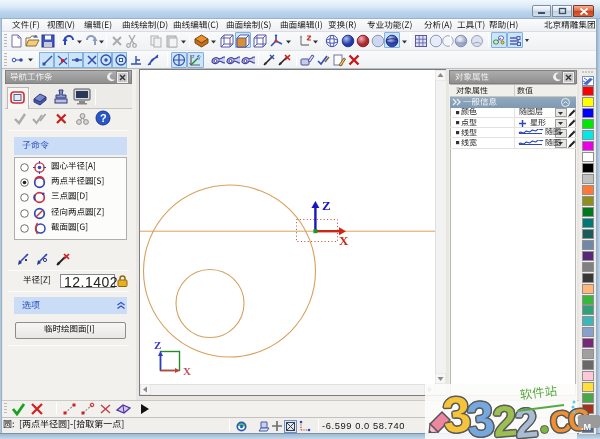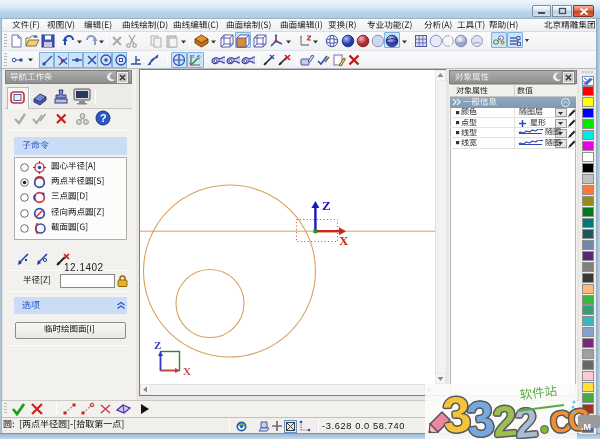--- a/index.html
+++ b/index.html
@@ -506,21 +506,21 @@
     <path d="M2 13l3.5-1-2.5-2.5z" fill="#202020"></path>
     <path d="M9 2l5 5M14 2l-5 5" stroke="#d02020" stroke-width="1.7"></path>
   </svg>
 <div style="position:absolute;left:8px;top:269.5px;width:121px;height:1px;background:#d4d2cf;border-bottom:1px solid #fbfbfa"></div>
 <svg style="position:absolute;left:23px;top:276px;" width="29" height="12">
     <g transform="translate(0,6.8) scale(0.00850,-0.00850)">
       <path d="M147 787 215 814Q239 779 262 739Q286 699 306 660Q325 622 334 592L262 561Q253 591 235 630Q217 669 194 710Q171 752 147 787ZM779 817 858 789Q838 751 814 709Q791 667 768 629Q744 591 722 561L656 587Q677 617 700 658Q722 698 743 740Q764 782 779 817ZM118 516H890V442H118ZM53 281H948V206H53ZM458 841H536V-78H458ZM1384 787H1826V718H1384ZM1805 787H1819L1833 790L1887 759Q1848 688 1789 627Q1730 566 1658 516Q1587 466 1510 426Q1433 387 1357 360Q1353 369 1345 380Q1337 392 1328 403Q1320 414 1312 421Q1383 444 1456 480Q1530 516 1597 562Q1664 608 1718 661Q1772 714 1805 773ZM1322 18H1956V-52H1322ZM1604 287H1680V-9H1604ZM1384 332H1897V262H1384ZM1274 617 1341 591Q1308 532 1264 474Q1221 415 1172 364Q1124 312 1076 273Q1073 281 1066 294Q1059 308 1050 322Q1042 336 1036 345Q1080 378 1124 422Q1169 466 1208 516Q1246 565 1274 617ZM1257 838 1328 810Q1300 766 1260 722Q1221 679 1177 640Q1133 600 1089 570Q1085 580 1078 591Q1071 602 1064 614Q1056 625 1049 632Q1089 658 1128 692Q1168 727 1202 764Q1236 802 1257 838ZM1181 428 1254 501 1257 499V-80H1181ZM1620 519 1659 573Q1709 554 1765 528Q1821 502 1872 476Q1924 450 1957 428L1915 366Q1883 389 1832 416Q1782 443 1726 470Q1670 498 1620 519ZM2106 -170V792H2304V739H2174V-118H2304V-170ZM2388 0V56L2775 655H2423V733H2889V678L2502 79H2894V0ZM2975 -170V-118H3105V739H2975V792H3174V-170Z" fill="#111"></path>
     </g>
   </svg>
 <div style="position:absolute;left:60px;top:273.5px;width:55px;height:14.5px;background:#fff;border:1px solid #8a8886"></div>
-<div style="position:absolute;left:64px;top:262px;white-space:nowrap;font-size:10px;color:#222;letter-spacing:0.5px">12.1402</div>
+<div style="position:absolute;left:64px;top:274px;white-space:nowrap;font-size:14px;color:#222;letter-spacing:0.5px">12.1402</div>
 <svg style="position:absolute;left:116px;top:274px;" width="13" height="14" viewBox="0 0 13 14">
     <rect x="2" y="6" width="9" height="6.5" rx="1" fill="#e8b020" stroke="#906808"></rect>
     <path d="M4 6V4.5a2.5 2.5 0 0 1 5 0V6" fill="none" stroke="#906808" stroke-width="1.5"></path>
   </svg>
 <div style="position:absolute;left:8px;top:291px;width:121px;height:1px;background:#d4d2cf;border-bottom:1px solid #fbfbfa"></div>
 <div style="position:absolute;left:14px;top:296.5px;width:113px;height:17.5px;background:#cadcf6"></div>
 <svg style="position:absolute;left:22px;top:300.5px;" width="20" height="12">
     <g transform="translate(0,7.2) scale(0.00900,-0.00900)">
       <path d="M320 490H951V423H320ZM436 701H909V636H436ZM603 836H678V460H603ZM446 810 518 795Q497 720 462 651Q428 582 390 534Q383 540 371 548Q359 555 347 562Q335 570 326 574Q367 618 398 681Q429 744 446 810ZM679 456H753V191Q753 173 758 168Q763 163 782 163Q785 163 796 163Q807 163 820 163Q833 163 844 163Q856 163 861 163Q873 163 880 171Q886 179 889 204Q892 229 893 282Q900 276 912 270Q923 263 936 259Q949 255 959 252Q955 188 946 154Q938 120 920 106Q901 93 869 93Q864 93 850 93Q836 93 820 93Q804 93 790 93Q777 93 771 93Q734 93 714 102Q694 110 686 132Q679 153 679 191ZM504 454H579Q573 388 560 332Q546 276 520 230Q494 183 450 146Q407 110 339 83Q335 93 327 104Q319 116 310 126Q301 137 293 144Q354 166 393 196Q432 226 454 265Q477 304 488 352Q498 399 504 454ZM61 765 118 806Q148 783 178 754Q209 726 236 697Q262 668 278 644L216 597Q202 622 176 652Q151 682 120 712Q90 741 61 765ZM251 456V71H179V386H56V456ZM245 101Q268 101 290 85Q311 69 349 46Q396 18 459 10Q522 3 601 3Q658 3 724 6Q790 8 854 12Q917 15 966 20Q962 11 958 -4Q953 -18 950 -32Q946 -47 945 -58Q915 -60 872 -62Q829 -63 780 -64Q731 -66 684 -67Q637 -68 600 -68Q513 -68 448 -58Q384 -48 335 -19Q306 -1 283 16Q260 34 243 34Q225 34 201 18Q177 3 150 -23Q124 -49 95 -80L45 -15Q80 17 115 44Q150 70 184 86Q217 101 245 101ZM1046 722H1363V650H1046ZM1172 689H1247V194H1172ZM1029 184Q1070 195 1125 211Q1180 227 1242 246Q1305 265 1369 284L1379 219Q1292 189 1204 160Q1117 130 1048 106ZM1381 796H1957V728H1381ZM1623 766 1712 753Q1694 710 1674 666Q1655 622 1638 591L1570 605Q1585 640 1600 686Q1615 731 1623 766ZM1618 500H1693V289Q1693 240 1681 189Q1669 138 1636 90Q1602 42 1537 -1Q1472 -44 1366 -77Q1362 -69 1354 -58Q1345 -48 1336 -37Q1327 -26 1319 -19Q1421 9 1481 46Q1541 82 1570 124Q1600 165 1609 208Q1618 250 1618 289ZM1689 91 1736 138Q1775 114 1818 85Q1860 56 1898 27Q1937 -2 1961 -26L1911 -79Q1888 -55 1850 -25Q1813 5 1770 36Q1728 66 1689 91ZM1417 624H1891V155H1816V556H1490V153H1417Z" fill="#2b53c0"></path>
     </g>
@@ -815,21 +815,21 @@
     <rect x="2.5" y="2.5" width="8" height="8" fill="none" stroke="#404040"></rect>
     <path d="M2.5 2.5l8 8M10.5 2.5l-8 8" stroke="#404040"></path>
   </svg>
 <svg style="position:absolute;left:299px;top:420px;" width="13" height="12" viewBox="0 0 13 12">
     <path d="M2 2v8M2 10h8" stroke="#c03030" stroke-width="1.2" stroke-dasharray="1.2,1.2"></path>
     <circle cx="2" cy="2" r="1.3" fill="#3048c0"></circle>
     <circle cx="10" cy="10" r="1.3" fill="#3048c0"></circle>
   </svg>
 <div style="position:absolute;left:229px;top:419px;width:1px;height:12px;background:#c3c6ca;border-right:1px solid #fff"></div>
 <div style="position:absolute;left:318px;top:419px;width:1px;height:12px;background:#c3c6ca;border-right:1px solid #fff"></div>
-<div style="position:absolute;left:322px;top:420.5px;white-space:nowrap;font-size:9.3px;color:#111;letter-spacing:0.6px;font-family:'Liberation Sans'">-3.628 0.0 58.740</div>
+<div style="position:absolute;left:322px;top:420.5px;white-space:nowrap;font-size:9.3px;color:#111;letter-spacing:0.6px;font-family:'Liberation Sans'">-6.599 0.0 58.740</div>
 <div style="position:absolute;left:425px;top:384px;width:152px;height:55px;background:rgba(252,252,250,0.88)"></div>
 <svg style="position:absolute;left:428px;top:406px;" width="32" height="27" viewBox="0 0 32 27">
     <path d="M2 18L14 6l8 8-12 12z" fill="#ee86a2" stroke="#555" stroke-width="1.5"></path>
     <path d="M2 18l-1 9 9-1z" fill="#f4b8c8" stroke="#555" stroke-width="1.2"></path>
     <path d="M1 27l3-0.5L1.5 24z" fill="#444"></path>
   </svg>
 <div style="position:absolute;left:443px;top:386px;font-family:'Liberation Sans';font-weight:bold;font-size:50px;color:#f6c43a;transform:rotate(-6deg);text-shadow:-1.5px 0 #5a5a5a,1.5px 0 #5a5a5a,0 -1.5px #5a5a5a,0 1.5px #5a5a5a,-1px -1px #5a5a5a,1px 1px #5a5a5a,-1px 1px #5a5a5a,1px -1px #5a5a5a">3</div>
 <div style="position:absolute;left:467px;top:391px;font-family:'Liberation Sans';font-weight:bold;font-size:49px;color:#76a8e0;transform:rotate(-6deg);text-shadow:-1.5px 0 #5a5a5a,1.5px 0 #5a5a5a,0 -1.5px #5a5a5a,0 1.5px #5a5a5a,-1px -1px #5a5a5a,1px 1px #5a5a5a,-1px 1px #5a5a5a,1px -1px #5a5a5a">3</div>
 <div style="position:absolute;left:493px;top:397px;font-family:'Liberation Sans';font-weight:bold;font-size:43px;color:#9cc050;transform:rotate(-5deg);text-shadow:-1.5px 0 #5a5a5a,1.5px 0 #5a5a5a,0 -1.5px #5a5a5a,0 1.5px #5a5a5a,-1px -1px #5a5a5a,1px 1px #5a5a5a,-1px 1px #5a5a5a,1px -1px #5a5a5a">2</div>
 <div style="position:absolute;left:515px;top:400px;font-family:'Liberation Sans';font-weight:bold;font-size:41px;color:#a8bcd4;transform:rotate(-5deg);text-shadow:-1.5px 0 #5a5a5a,1.5px 0 #5a5a5a,0 -1.5px #5a5a5a,0 1.5px #5a5a5a,-1px -1px #5a5a5a,1px 1px #5a5a5a,-1px 1px #5a5a5a,1px -1px #5a5a5a">2</div>

